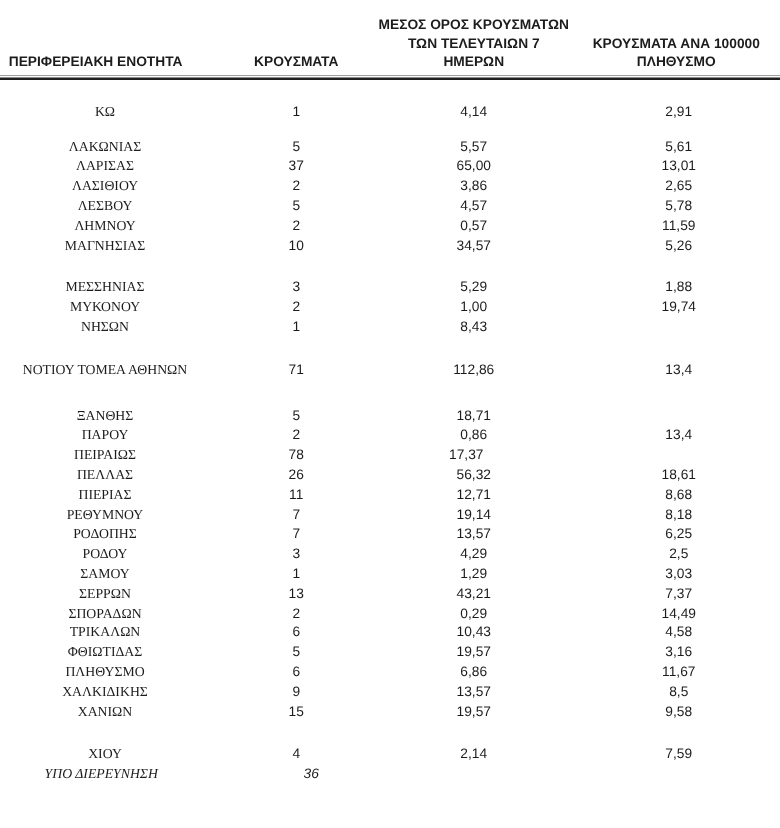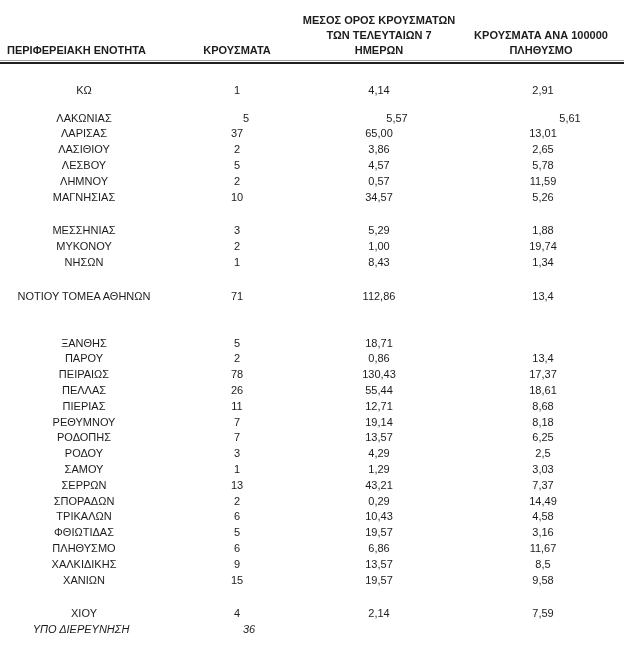--- a/index.html
+++ b/index.html
@@ -32,25 +32,25 @@
   .rule-thick { height: 2px; background: #1f1f1f; }
 
   
   .table-body { padding-top: 19px; }
   .row {
     display: grid;
     grid-template-columns: 190px 94px 190px 150px;
     height: 15.8px;
     line-height: 15.8px;
   }
-  .row.gap-s { margin-top: 12px; gap: 9px; }
+  .row.gap-s { margin-top: 12px; }
   .row.gap-m { margin-top: 18px; }
-  .row.gap-l { margin-top: 31px; }
+  .row.gap-l { margin-top: 21px; }
   .cell { text-align: center; white-space: nowrap; }
-  .c-region  { padding-right: 22px; }
+  .c-region  { padding-right: 22px; font-family: Liberation Serif, serif; }
   .c-per100k { padding-right: 12px; }
   .row.italic { font-style: italic; padding-left: 12px; }
   .row.italic .c-region { transform: translateX(-15px); }
 </style>
 </head>
 <body>
 
 <div class="sheet">
 
   <div class="table-header">
@@ -127,21 +127,20 @@
       <div class="row">
         <div class="cell c-region">ΜΥΚΟΝΟΥ</div>
         <div class="cell c-cases">2</div>
         <div class="cell c-avg7">1,00</div>
         <div class="cell c-per100k">19,74</div>
       </div>
       <div class="row">
         <div class="cell c-region">ΝΗΣΩΝ</div>
         <div class="cell c-cases">1</div>
         <div class="cell c-avg7">8,43</div>
-        <div class="cell c-per100k">1,34</div>
       </div>
       <div class="row gap-m">
         <div class="cell c-region">ΝΟΤΙΟΥ ΤΟΜΕΑ ΑΘΗΝΩΝ</div>
         <div class="cell c-cases">71</div>
         <div class="cell c-avg7">112,86</div>
         <div class="cell c-per100k">13,4</div>
       </div>
       <div class="row gap-l">
         <div class="cell c-region">ΞΑΝΘΗΣ</div>
         <div class="cell c-cases">5</div>
@@ -149,27 +148,26 @@
       </div>
       <div class="row">
         <div class="cell c-region">ΠΑΡΟΥ</div>
         <div class="cell c-cases">2</div>
         <div class="cell c-avg7">0,86</div>
         <div class="cell c-per100k">13,4</div>
       </div>
       <div class="row">
         <div class="cell c-region">ΠΕΙΡΑΙΩΣ</div>
         <div class="cell c-cases">78</div>
-        <div class="cell c-avg7">130,43</div>
         <div class="cell c-per100k">17,37</div>
       </div>
       <div class="row">
         <div class="cell c-region">ΠΕΛΛΑΣ</div>
         <div class="cell c-cases">26</div>
-        <div class="cell c-avg7">55,44</div>
+        <div class="cell c-avg7">56,32</div>
         <div class="cell c-per100k">18,61</div>
       </div>
       <div class="row">
         <div class="cell c-region">ΠΙΕΡΙΑΣ</div>
         <div class="cell c-cases">11</div>
         <div class="cell c-avg7">12,71</div>
         <div class="cell c-per100k">8,68</div>
       </div>
       <div class="row">
         <div class="cell c-region">ΡΕΘΥΜΝΟΥ</div>

